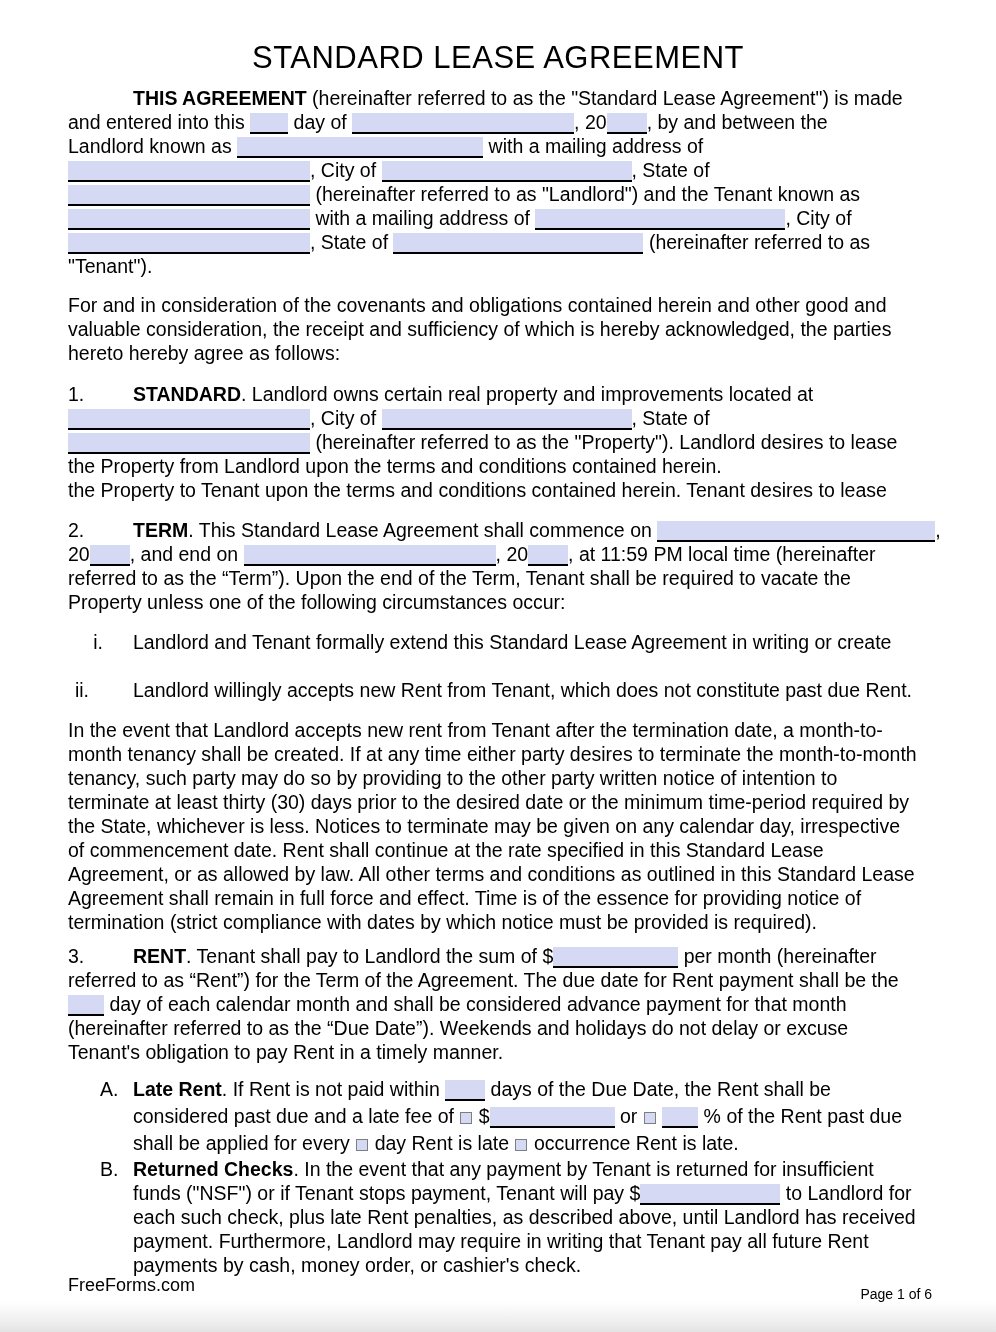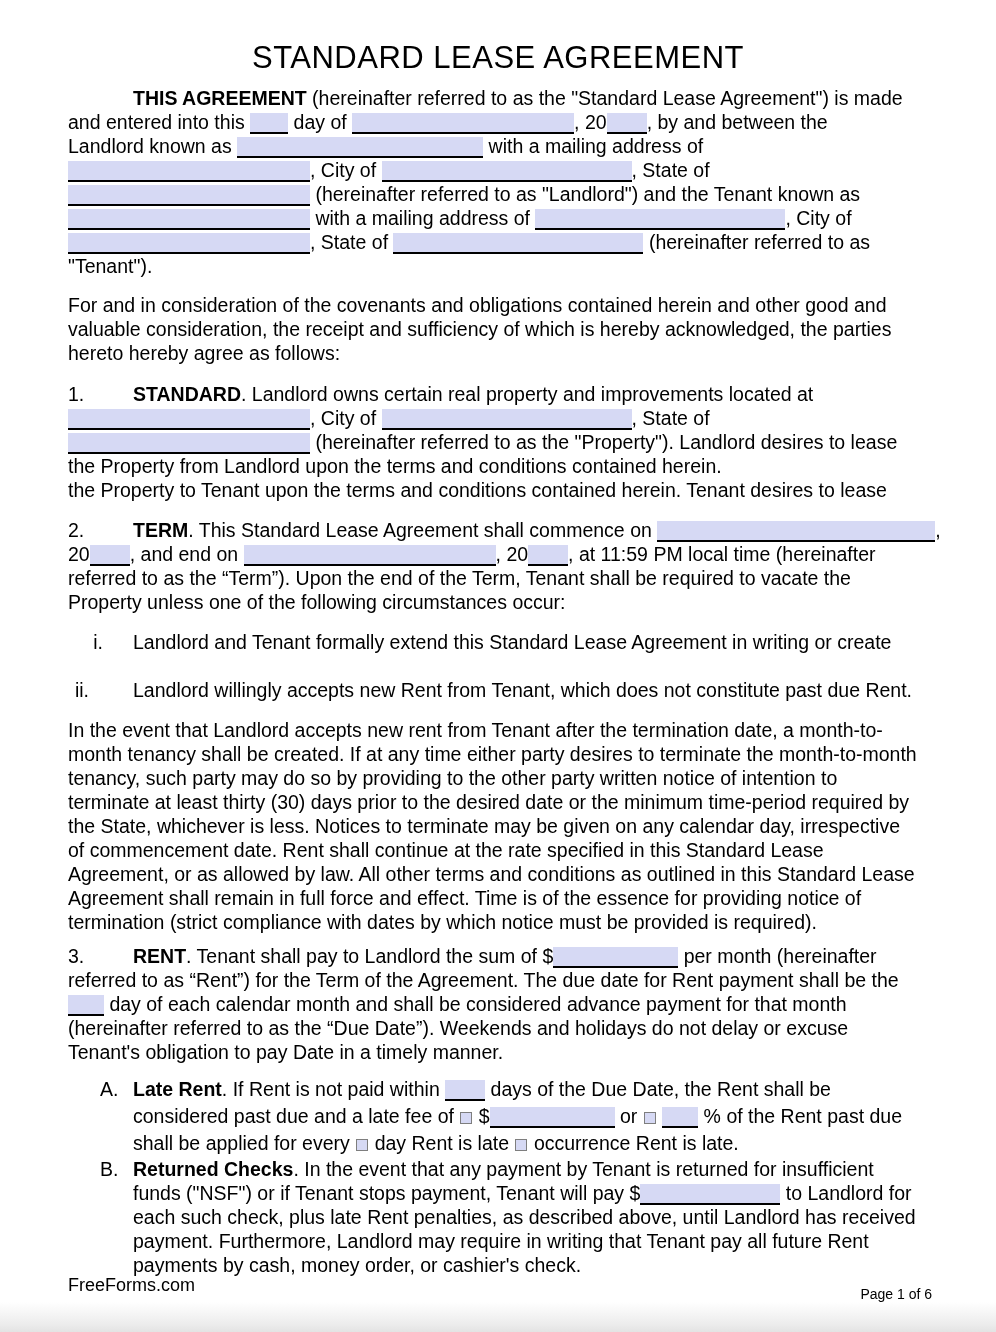--- a/index.html
+++ b/index.html
@@ -108,21 +108,21 @@
         <div class="line"><span>of commencement date. Rent shall continue at the rate specified in this Standard Lease</span></div>
         <div class="line"><span>Agreement, or as allowed by law. All other terms and conditions as outlined in this Standard Lease</span></div>
         <div class="line"><span>Agreement shall remain in full force and effect. Time is of the essence for providing notice of</span></div>
         <div class="line"><span>termination (strict compliance with dates by which notice must be provided is required).</span></div>
       </div>
       <div class="block" id="blk-rent">
         <div class="line"><span class="tabbox" style="width: 65px;">3.</span><span class="run-bold">RENT</span><span>. Tenant shall pay to Landlord the sum of $</span><span class="blank" style="width: 125px;"></span><span> per month (hereinafter</span></div>
         <div class="line"><span>referred to as “Rent”) for the Term of the Agreement. The due date for Rent payment shall be the</span></div>
         <div class="line"><span class="blank" style="width: 36px;"></span><span> day of each calendar month and shall be considered advance payment for that month</span></div>
         <div class="line"><span>(hereinafter referred to as the “Due Date”). Weekends and holidays do not delay or excuse</span></div>
-        <div class="line"><span>Tenant's obligation to pay Date in a timely manner.</span></div>
+        <div class="line"><span>Tenant's obligation to pay Rent in a timely manner.</span></div>
       </div>
       <div class="block" id="blk-late-rent">
         <div class="line"><span class="tabbox" style="width: 65px; padding-left: 32px;">A.</span><span class="run-bold">Late Rent</span><span>. If Rent is not paid within </span><span class="blank" style="width: 40px;"></span><span> days of the Due Date, the Rent shall be</span></div>
         <div class="line"><span class="ind" style="width: 65px;"></span><span>considered past due and a late fee of </span><span class="checkbox"></span><span> $</span><span class="blank" style="width: 125px;"></span><span> or </span><span class="checkbox"></span><span> </span><span class="blank" style="width: 36px;"></span><span> % of the Rent past due</span></div>
         <div class="line"><span class="ind" style="width: 65px;"></span><span>shall be applied for every </span><span class="checkbox"></span><span> </span><span class="run-underline">day</span><span> Rent is late </span><span class="checkbox"></span><span> </span><span class="run-underline">occurrence</span><span> Rent is late.</span></div>
       </div>
       <div class="block" id="blk-returned-checks">
         <div class="line"><span class="tabbox" style="width: 65px; padding-left: 32px;">B.</span><span class="run-bold">Returned Checks</span><span>. In the event that any payment by Tenant is returned for insufficient</span></div>
         <div class="line"><span class="ind" style="width: 65px;"></span><span>funds ("NSF") or if Tenant stops payment, Tenant will pay $</span><span class="blank" style="width: 140px;"></span><span> to Landlord for</span></div>
         <div class="line"><span class="ind" style="width: 65px;"></span><span>each such check, plus late Rent penalties, as described above, until Landlord has received</span></div>

